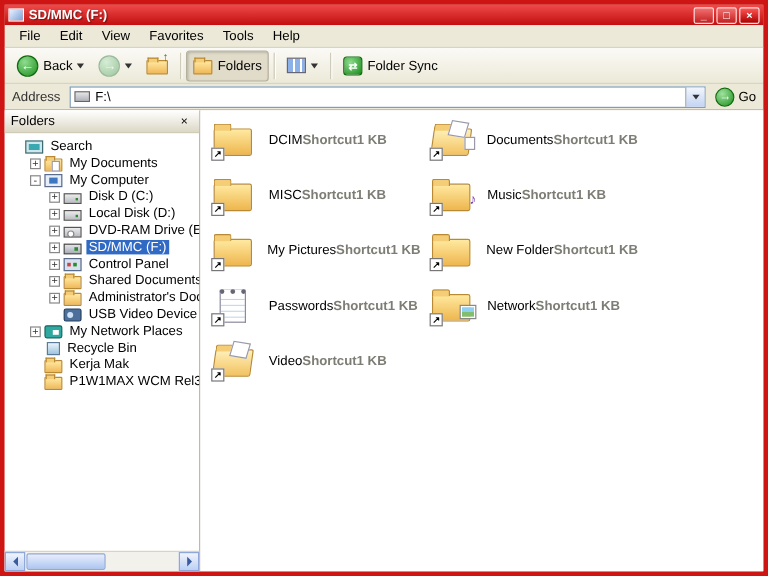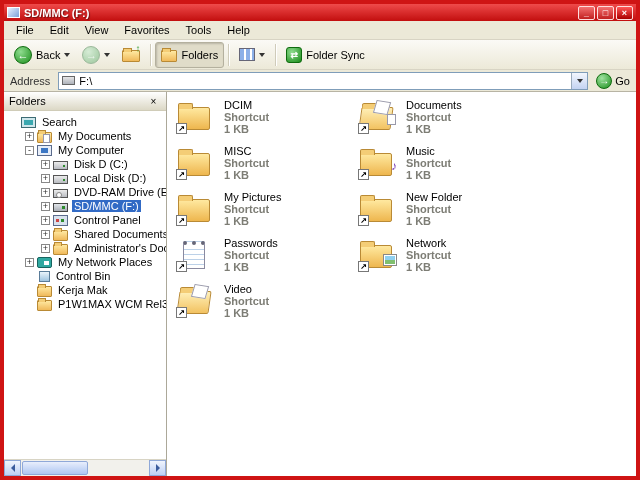--- a/index.html
+++ b/index.html
@@ -100,21 +100,21 @@
   .bicon { position:relative; width:38px; height:32px; flex:none; }
   .fold { position:absolute; left:1px; bottom:3px; width:32px; height:23px; background:linear-gradient(180deg,#ffe9a0,#eeb64e); border:1px solid #b98a35; border-radius:2px; }
   .fold::before { content:""; position:absolute; top:-5px; left:-1px; width:13px; height:5px; background:#f4cd76; border:1px solid #b98a35; border-bottom:none; border-radius:2px 2px 0 0; }
   .fold.open { transform:skewX(-8deg); background:linear-gradient(180deg,#fff0b8,#f2c261); }
   .fold.open::after { content:""; position:absolute; top:-7px; right:3px; width:13px; height:11px; background:#fff; border:1px solid #99a; transform:rotate(9deg); }
   .bnotepad { position:absolute; left:6px; bottom:2px; width:22px; height:28px; background:#fff; border:1px solid #8a8aa0; border-top:4px dotted #667; background-image:repeating-linear-gradient(180deg,transparent 0 4px,#bcd1e8 4px 5px); }
   .sarrow { position:absolute; left:-1px; bottom:-1px; width:11px; height:11px; background:#fff; border:1px solid #777; font-size:8px; line-height:10px; text-align:center; font-weight:bold; color:#000; }
   .ov-music { position:absolute; right:0; bottom:6px; font-size:12px; font-weight:bold; color:#7a3fb5; }
   .ov-pic { position:absolute; right:1px; bottom:6px; width:12px; height:10px; background:linear-gradient(180deg,#8fd0f0 0 50%,#7fbf6f 50%); border:1px solid #fff; box-shadow:0 0 0 1px #888; }
   .ov-doc { position:absolute; right:1px; bottom:8px; width:9px; height:11px; background:#fff; border:1px solid #99a; }
-  .ftext { display:flex; flex-direction:column; justify-content:center; line-height:12px; min-width:0; }
+  .ftext { display:flex; flex-direction:row; justify-content:center; line-height:12px; min-width:0; }
   .fname { color:#000; white-space:nowrap; }
   .fmeta { color:#7d7d75; white-space:nowrap;font-weight:bold; }
 </style>
 </head>
 <body>
 
 <div class="window">
 
   <div class="titlebar">
     <span class="title-icon"></span>
@@ -231,29 +231,34 @@
         <div class="trow d2">
           <span class="exp">+</span>
           <span class="ti f"></span>
           <span class="tl">Shared Documents</span>
         </div>
         <div class="trow d2">
           <span class="exp">+</span>
           <span class="ti f"></span>
           <span class="tl">Administrator's Documents</span>
         </div>
+        <div class="trow d2">
+          <span class="exp"></span>
+          <span class="ti camera"></span>
+          <span class="tl">USB Video Device</span>
+        </div>
         <div class="trow d1">
           <span class="exp">+</span>
           <span class="ti network"></span>
           <span class="tl">My Network Places</span>
         </div>
         <div class="trow d1">
           <span class="exp"></span>
           <span class="ti recycle"></span>
-          <span class="tl">Control Bin</span>
+          <span class="tl">Recycle Bin</span>
         </div>
         <div class="trow d1">
           <span class="exp"></span>
           <span class="ti f"></span>
           <span class="tl">Kerja Mak</span>
         </div>
         <div class="trow d1">
           <span class="exp"></span>
           <span class="ti f"></span>
           <span class="tl">P1W1MAX WCM Rel3.1.15 W...</span>

